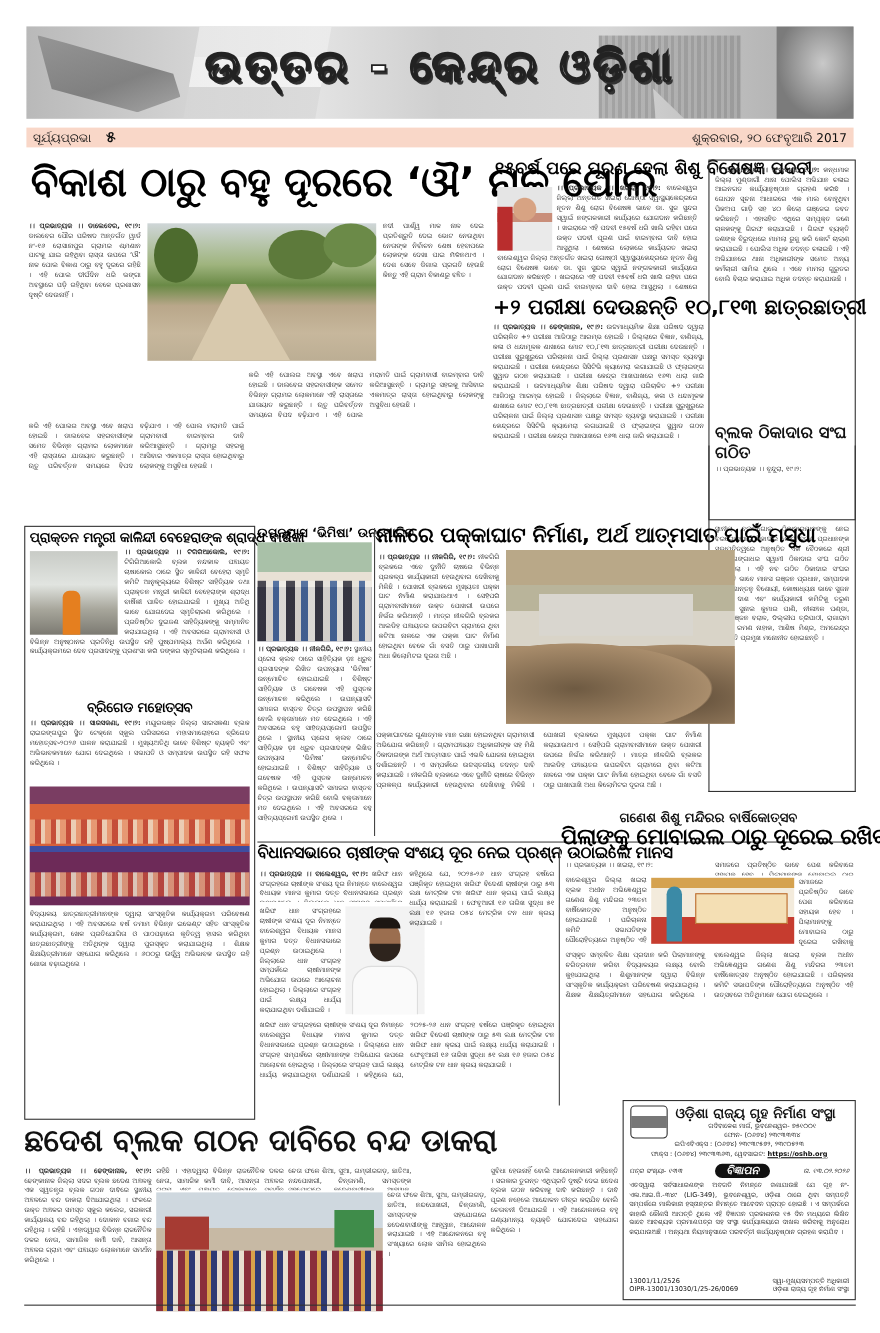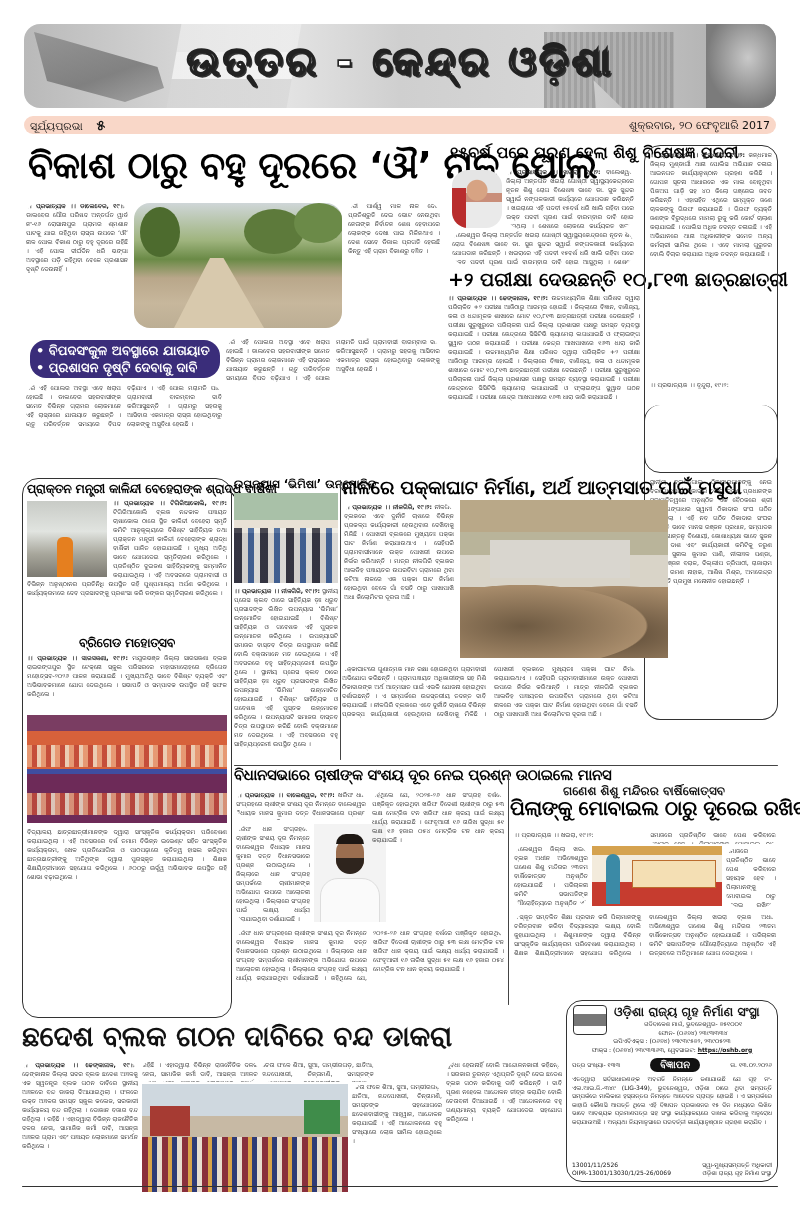--- a/index.html
+++ b/index.html
@@ -1,19 +1,19 @@
 <!DOCTYPE html>
 <html><head>
 <meta charset="utf-8">
 <style>
   * { box-sizing: border-box; margin: 0; padding: 0; }
   html, body { width: 800px; height: 1212px; background: #fff; overflow: hidden; }
   body { font-family: "DejaVu Sans", sans-serif; color: #111; position: relative; }
 
-  .abs { position: absolute; border-radius: 16px; }
+  .abs { position: absolute; }
 
   
   .masthead { left: 24px; top: 24px; width: 752px; height: 84px;
     background: linear-gradient(90deg, #b9b9b9 0%, #d4d4d4 20%, #e3e3e3 35%, #cfcfcf 50%, #d6d6d6 70%, #bdbdbd 85%, #a8a8a8 100%);
     overflow: hidden; }
   .masthead .boat { position: absolute; left: 10px; top: 8px; width: 130px; height: 70px;
     background: linear-gradient(160deg, #8c8c8c, #6f6f6f 60%, #9a9a9a);
     clip-path: polygon(0 0, 20% 10%, 95% 50%, 100% 80%, 70% 100%, 10% 70%); opacity: .8; }
   .masthead .flag { position: absolute; left: 150px; top: 0; width: 120px; height: 84px;
     background: linear-gradient(180deg, #efefef 0 33%, #fafafa 33% 66%, #d7d7d7 66%);
@@ -95,21 +95,21 @@
   
   .c1 { left: 234px; top: 768px; width: 272px; height: 240px; }
   .c1 .hl { font-size: 15px; white-space: nowrap; letter-spacing: -0.4px; }
   .c1-photo { position: absolute; left: 80px; top: 56px; width: 72px; height: 98px;
     background: linear-gradient(180deg, #f3f3f3 0 30%, #f3f3f3 100%); overflow: hidden; }
   .c1-photo .head { position: absolute; left: 22px; top: 14px; width: 28px; height: 34px; border-radius: 14px 14px 12px 12px; background: #9b6e4f; }
   .c1-photo .beard { position: absolute; left: 22px; top: 34px; width: 28px; height: 16px; border-radius: 0 0 14px 14px; background: #2e241d; }
   .c1-photo .hair { position: absolute; left: 22px; top: 10px; width: 28px; height: 10px; border-radius: 14px 14px 0 0; background: #1d1713; }
   .c1-photo .body { position: absolute; left: 6px; top: 54px; width: 60px; height: 50px; border-radius: 18px 18px 0 0; background: #fafafa; border: 1px solid #ddd; }
 
-  .c2 { left: 510px; top: 784px; width: 268px; height: 240px; }
+  .c2 { left: 510px; top: 736px; width: 268px; height: 240px; }
   .c2 .sub { font-size: 12px; text-align: center; font-weight: bold; }
   .c2 .hl { font-size: 20px; white-space: nowrap; text-align: center; letter-spacing: -0.5px; }
   .c2-photo { position: absolute; left: 82px; top: 62px; width: 130px; height: 60px;
     background: linear-gradient(180deg, #d5a24f 0 15%, #f3ebdc 15% 60%, #c63c2f 60% 100%); overflow: hidden; }
   .c2-photo .bn { position: absolute; left: 40px; top: 14px; width: 84px; height: 28px; background: #f4dfb4; border: 1px solid #bb6c2e; }
   .c2-photo .sp { position: absolute; left: 14px; top: 8px; width: 14px; height: 50px; background: #3b8aa6; border-radius: 7px 7px 0 0; }
 
   
   .bottom-hl { left: 22px; top: 1020px; width: 540px; font-size: 28px; font-weight: 900; white-space: nowrap; letter-spacing: -0.2px; }
   .d1 { left: 22px; top: 1060px; width: 540px; height: 130px; }
@@ -118,21 +118,21 @@
   .d1-photo .crowd { position: absolute; left: 0; right: 0; bottom: 0; height: 55px;
     background: repeating-linear-gradient(90deg, #8a2f3b 0 6px, #d8a24a 6px 10px, #2e3a75 10px 15px, #e8ded0 15px 20px); }
   .d1-photo .shop { position: absolute; left: 8px; top: 22px; width: 40px; height: 30px; background: #a63b33; }
   .d1-photo .shop2 { position: absolute; right: 8px; top: 16px; width: 36px; height: 34px; background: #3f8c4a; }
 
   .notice { left: 566px; top: 1000px; width: 212px; height: 182px; border: 1px solid #333; padding: 3px 5px; }
   .notice .org { font-size: 12.5px; font-weight: bold; margin-left: 42px; white-space: nowrap; }
   .notice .emblem { position: absolute; left: 6px; top: 4px; width: 34px; height: 30px; border: 1px solid #333; background: linear-gradient(180deg,#fff 0 30%, #777 30% 70%, #fff 70%); border-radius: 4px; }
   .notice .line { font-size: 6px; text-align: center; line-height: 8.5px; margin-left: 42px; }
   .notice .url { text-decoration: underline; font-weight: bold; }
-  .notice .meta { display: flex; justify-content: space-between; align-items: center; font-size: 6px; margin-top: 4px; }
+  .notice .meta { display: flex; justify-content: space-between; align-items: center; font-size: 6px; margin-top: 4px; font-style: italic; }
   .notice .badge { background: #111; color: #fff; font-size: 10px; font-weight: bold; border-radius: 10px; padding: 1px 10px; }
   .notice .body { font-size: 6px; line-height: 8.5px; text-align: justify; margin-top: 3px; height: 80px; overflow: hidden; }
   .notice .foot { display: flex; justify-content: space-between; font-size: 6px; line-height: 8px; position: absolute; left: 5px; right: 5px; bottom: 4px; }
 
   .hr-bottom { left: 22px; top: 1186px; width: 756px; height: 1px; background: #333; }
 </style>
 </head>
 <body>
 
 <div class="abs masthead">
@@ -156,24 +156,20 @@
     <b>।। ପ୍ରଭାତ୍ୟକ ।। ଡାଲେବେର, ୧୯।୨:</b>
     <span>ଡାଲବେର ପୌର ପରିଷଦ ଅନ୍ତର୍ଗତ ୱାର୍ଡ ନଂ-୧୬ ରୋସାନାପୁର ଗ୍ରାମର ଶ୍ମଶାନ ପାଟକୁ ଯାଇ ରହିଥିବା ରାସ୍ତା ଉପରେ ‘ଔ’ ନାଳ ପୋଲ ବିକାଶ ଠାରୁ ବହୁ ଦୂରରେ ରହିଛି । ଏହି ପୋଲ ଦୀର୍ଘଦିନ ଧରି ଭଙ୍ଗା ଅବସ୍ଥାରେ ପଡ଼ି ରହିଥିବା ବେଳେ ପ୍ରଶାସନ ଦୃଷ୍ଟି ଦେଉନାହିଁ ।</span>
   </div>
   <div class="abs photo a1-photo">
     <div class="tree" style="left:6px; top:4px; width:40px; height:50px;"></div>
     <div class="tree" style="left:110px; top:6px; width:60px; height:45px; background:#5d7a3b;"></div>
     <div class="tree" style="left:160px; top:0; width:50px; height:40px; background:#6b8a48;"></div>
     <div class="road"></div>
   </div>
   <div class="abs txt" style="left:326px; top:56px; width:92px; height:128px;">ନଦୀ ପାର୍ଶ୍ୱ ମାଳ ନାଳ ଦେଇ ପ୍ରତିଶ୍ରୁତି ଦେଇ ଭୋଟ ନେଉଥିବା ନେତାଙ୍କ ନିର୍ବାଚନ ଶେଷ ହେବାପରେ ଲୋକଙ୍କ ଦେଖା ପାଇ ମିଳିନଥାଏ । ଦେଶ ସେବେ ଡିଜାଲ ପ୍ରଗତି ହେଉଛି କିନ୍ତୁ ଏହି ଗ୍ରାମ ବିକାଶରୁ ବଞ୍ଚିତ ।</div>
-  <div class="abs banner">
-    <div>• <span>ବିପଦସଂକୁଳ ଅବସ୍ଥାରେ ଯାତାୟାତ</span></div>
-    <div>• <span>ପ୍ରଶାସନ ଦୃଷ୍ଟି ଦେବାକୁ ଦାବି</span></div>
-  </div>
   <div class="abs txt" style="left:204px; top:192px; width:214px; height:130px; column-count:2; column-gap:6px;">କରି ଏହି ପୋଲର ଅବସ୍ଥା ଏବେ ଖରାପ ହୋଇଛି । ଡାଲବେର ସହରବାସୀଙ୍କ ସମେତ ବିଭିନ୍ନ ଗ୍ରାମର ଲୋକମାନେ ଏହି ରାସ୍ତାରେ ଯାତାୟାତ କରୁଛନ୍ତି । ଋତୁ ପରିବର୍ତ୍ତନ ସମୟରେ ବିପଦ ବଢ଼ିଯାଏ । ଏହି ପୋଲ ମରାମତି ପାଇଁ ଗ୍ରାମବାସୀ ବାରମ୍ବାର ଦାବି କରିଆସୁଛନ୍ତି । ଗ୍ରାମରୁ ସହରକୁ ଆସିବାର ଏକମାତ୍ର ରାସ୍ତା ହୋଇଥିବାରୁ ଲୋକଙ୍କୁ ଅସୁବିଧା ହେଉଛି ।</div>
   <div class="abs txt" style="left:4px; top:238px; width:196px; height:84px; column-count:2; column-gap:6px;">କରି ଏହି ପୋଲର ଅବସ୍ଥା ଏବେ ଖରାପ ହୋଇଛି । ଡାଲବେର ସହରବାସୀଙ୍କ ସମେତ ବିଭିନ୍ନ ଗ୍ରାମର ଲୋକମାନେ ଏହି ରାସ୍ତାରେ ଯାତାୟାତ କରୁଛନ୍ତି । ଋତୁ ପରିବର୍ତ୍ତନ ସମୟରେ ବିପଦ ବଢ଼ିଯାଏ । ଏହି ପୋଲ ମରାମତି ପାଇଁ ଗ୍ରାମବାସୀ ବାରମ୍ବାର ଦାବି କରିଆସୁଛନ୍ତି । ଗ୍ରାମରୁ ସହରକୁ ଆସିବାର ଏକମାତ୍ର ରାସ୍ତା ହୋଇଥିବାରୁ ଲୋକଙ୍କୁ ଅସୁବିଧା ହେଉଛି ।</div>
 </div>
 
 <div class="abs a2">
   <div class="hl">୧୫ବର୍ଷ ପରେ ପୂରଣ ହେଲା ଶିଶୁ ବିଶେଷଜ୍ଞ ପଦବୀ</div>
 </div>
 <div class="abs photo a2-photo">
   <div class="a2-chair"></div>
 </div>
@@ -190,20 +186,21 @@
     <span>ଉଚ୍ଚମାଧ୍ୟମିକ ଶିକ୍ଷା ପରିଷଦ ଦ୍ୱାରା ପରିଚାଳିତ +୨ ପରୀକ୍ଷା ଆଜିଠାରୁ ଆରମ୍ଭ ହୋଇଛି । ଜିଲ୍ଲାରେ ବିଜ୍ଞାନ, ବାଣିଜ୍ୟ, କଳା ଓ ଧନ୍ଦାମୂଳକ ଶାଖାରେ ମୋଟ ୧୦,୮୧୩ ଛାତ୍ରଛାତ୍ରୀ ପରୀକ୍ଷା ଦେଉଛନ୍ତି । ପରୀକ୍ଷା ସୁରୁଖୁରୁରେ ପରିଚାଳନା ପାଇଁ ଜିଲ୍ଲା ପ୍ରଶାସନ ପକ୍ଷରୁ ସମସ୍ତ ବ୍ୟବସ୍ଥା କରାଯାଇଛି । ପରୀକ୍ଷା କେନ୍ଦ୍ରରେ ସିସିଟିଭି କ୍ୟାମେରା ଲଗାଯାଇଛି ଓ ଫ୍ଲାଇଙ୍ଗ ସ୍କ୍ୱାଡ ଗଠନ କରାଯାଇଛି । ପରୀକ୍ଷା କେନ୍ଦ୍ର ଆଖପାଖରେ ୧୬୩ ଧାରା ଜାରି କରାଯାଇଛି ।</span>
     <span>ଉଚ୍ଚମାଧ୍ୟମିକ ଶିକ୍ଷା ପରିଷଦ ଦ୍ୱାରା ପରିଚାଳିତ +୨ ପରୀକ୍ଷା ଆଜିଠାରୁ ଆରମ୍ଭ ହୋଇଛି । ଜିଲ୍ଲାରେ ବିଜ୍ଞାନ, ବାଣିଜ୍ୟ, କଳା ଓ ଧନ୍ଦାମୂଳକ ଶାଖାରେ ମୋଟ ୧୦,୮୧୩ ଛାତ୍ରଛାତ୍ରୀ ପରୀକ୍ଷା ଦେଉଛନ୍ତି । ପରୀକ୍ଷା ସୁରୁଖୁରୁରେ ପରିଚାଳନା ପାଇଁ ଜିଲ୍ଲା ପ୍ରଶାସନ ପକ୍ଷରୁ ସମସ୍ତ ବ୍ୟବସ୍ଥା କରାଯାଇଛି । ପରୀକ୍ଷା କେନ୍ଦ୍ରରେ ସିସିଟିଭି କ୍ୟାମେରା ଲଗାଯାଇଛି ଓ ଫ୍ଲାଇଙ୍ଗ ସ୍କ୍ୱାଡ ଗଠନ କରାଯାଇଛି । ପରୀକ୍ଷା କେନ୍ଦ୍ର ଆଖପାଖରେ ୧୬୩ ଧାରା ଜାରି କରାଯାଇଛି ।</span>
   </div>
 </div>
 
 <div class="abs rbox">
   <div class="txt" style="height:230px;">
     <b>।। ପ୍ରଭାତ୍ୟକ ।। ଫୁଲବାଣୀ, ୧୯।୨:</b>
     <span>କନ୍ଧମାଳ ଜିଲ୍ଲା ମୁଣ୍ଡାର୍ଗୀ ଥାନା ପୋଲିସ ଅଭିଯାନ ଚଳାଇ ଆଇନଗତ କାର୍ଯ୍ୟାନୁଷ୍ଠାନ ଗ୍ରହଣ କରିଛି । ଗୋପନ ସୂଚନା ଆଧାରରେ ଏକ ମାଲ ବୋହୁଥିବା ପିକଅପ ଗାଡ଼ି ସହ ୪୦ କିଲୋ ଗଞ୍ଜେଇ ଜବତ କରିଛନ୍ତି । ଏହାସହିତ ଏଥିରେ ସମ୍ପୃକ୍ତ ଜଣେ ଚାଳକଙ୍କୁ ଗିରଫ କରାଯାଇଛି । ଗିରଫ ବ୍ୟକ୍ତି ଜଣଙ୍କ ବିରୁଦ୍ଧରେ ମାମଲା ରୁଜୁ କରି କୋର୍ଟ ଚାଲାଣ କରାଯାଇଛି । ପୋଲିସ ଅଧିକ ତଦନ୍ତ ଚଳାଇଛି । ଏହି ଅଭିଯାନରେ ଥାନା ଅଧିକାରୀଙ୍କ ସମେତ ଅନ୍ୟ କର୍ମଚାରୀ ସାମିଲ ଥିଲେ । ଏବେ ମାମଲା ଗୁରୁତର ବୋଲି ବିଚାର କରାଯାଇ ଅଧିକ ତଦନ୍ତ କରାଯାଉଛି ।</span>
   </div>
+  <div class="hl2">ବ୍ଲକ ଠିକାଦାର ସଂଘ ଗଠିତ</div>
   <div class="txt" style="height:40px;">।। ପ୍ରଭାତ୍ୟକ ।। ବୃନ୍ଦୁରା, ୧୯।୨:</div>
 </div>
 <div class="abs rbox2">
   <div class="txt" style="height:300px; margin-top:68px;">ସ୍ଥାନୀୟ ବ୍ଲକଗୋଲ ଠିକାଦାରମାନଙ୍କୁ ନେଇ ବରଗୋଡ଼ଗାଉଁ ଠିକାଦାର ଗୌର ଚରଣ ପ୍ରଧାନଙ୍କ ସଭାପତିତ୍ୱରେ ଅନୁଷ୍ଠିତ ଏକ ବୈଠକରେ ଶ୍ରୀ ଶ୍ରୀ ଗଙ୍ଗାଧର ସ୍ୱାମୀ ଠିକାଦାର ସଂଘ ଗଠିତ ହୋଇଥିଲା । ଏହି ନବ ଗଠିତ ଠିକାଦାର ସଂଘର ସଭାପତି ଭାବେ ମାନସ ରଞ୍ଜନ ପ୍ରଧାନ, ସମ୍ପାଦକ ଭାବେ ଶାନ୍ତନୁ ବିଶୋୟୀ, କୋଷାଧ୍ୟକ୍ଷ ଭାବେ ସୁଜନ କୁମାର ଦାଶ ଏବଂ କାର୍ଯ୍ୟକାରୀ କମିଟିକୁ ତରୁଣ ନାୟକ, ସୁନାଲ କୁମାର ପାଣି, ନୀଳାଞ୍ଚଳ ପଣ୍ଡା, ଚିତ୍ତରଞ୍ଜନ ବରାଳ, ଦିଲ୍ଲୀପ ତ୍ରିପାଠୀ, ରାଜାରାମ ନାୟକ, ରମଣ ନାହାକ, ଆଶିଷ ମିଶ୍ର, ଅମରେନ୍ଦ୍ର ସେନାପତି ପ୍ରମୁଖ ମନୋନୀତ ହୋଇଛନ୍ତି ।</div>
 </div>
 
 <div class="abs b1">
   <div class="hl">ପ୍ରାକ୍ତନ ମନ୍ତ୍ରୀ କାଳିନ୍ଦୀ ବେହେରାଙ୍କ ଶ୍ରାଦ୍ଧ ବାର୍ଷିକୀ</div>
   <div class="txt" style="height:130px; margin-top:3px;">
     <div class="b1-photo">

